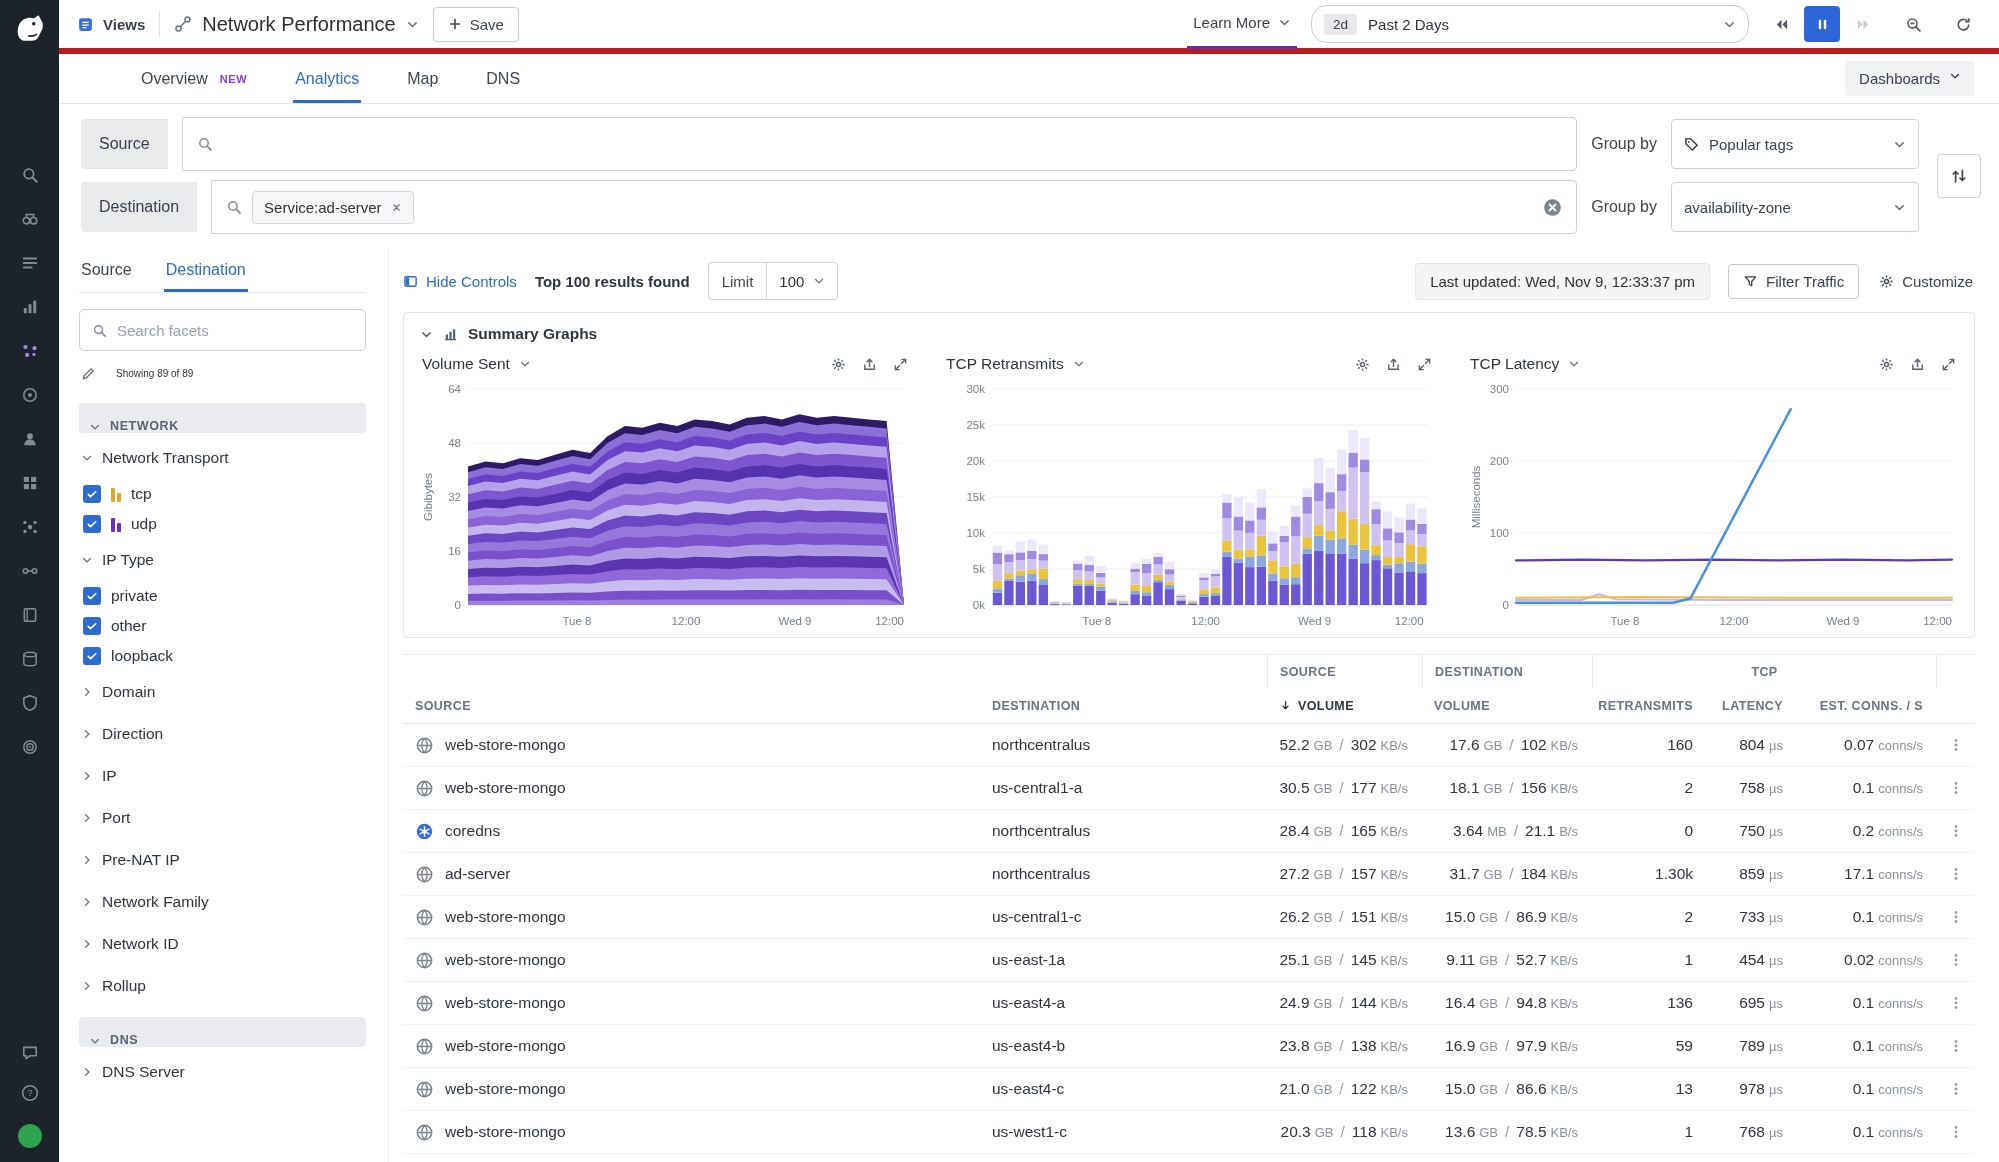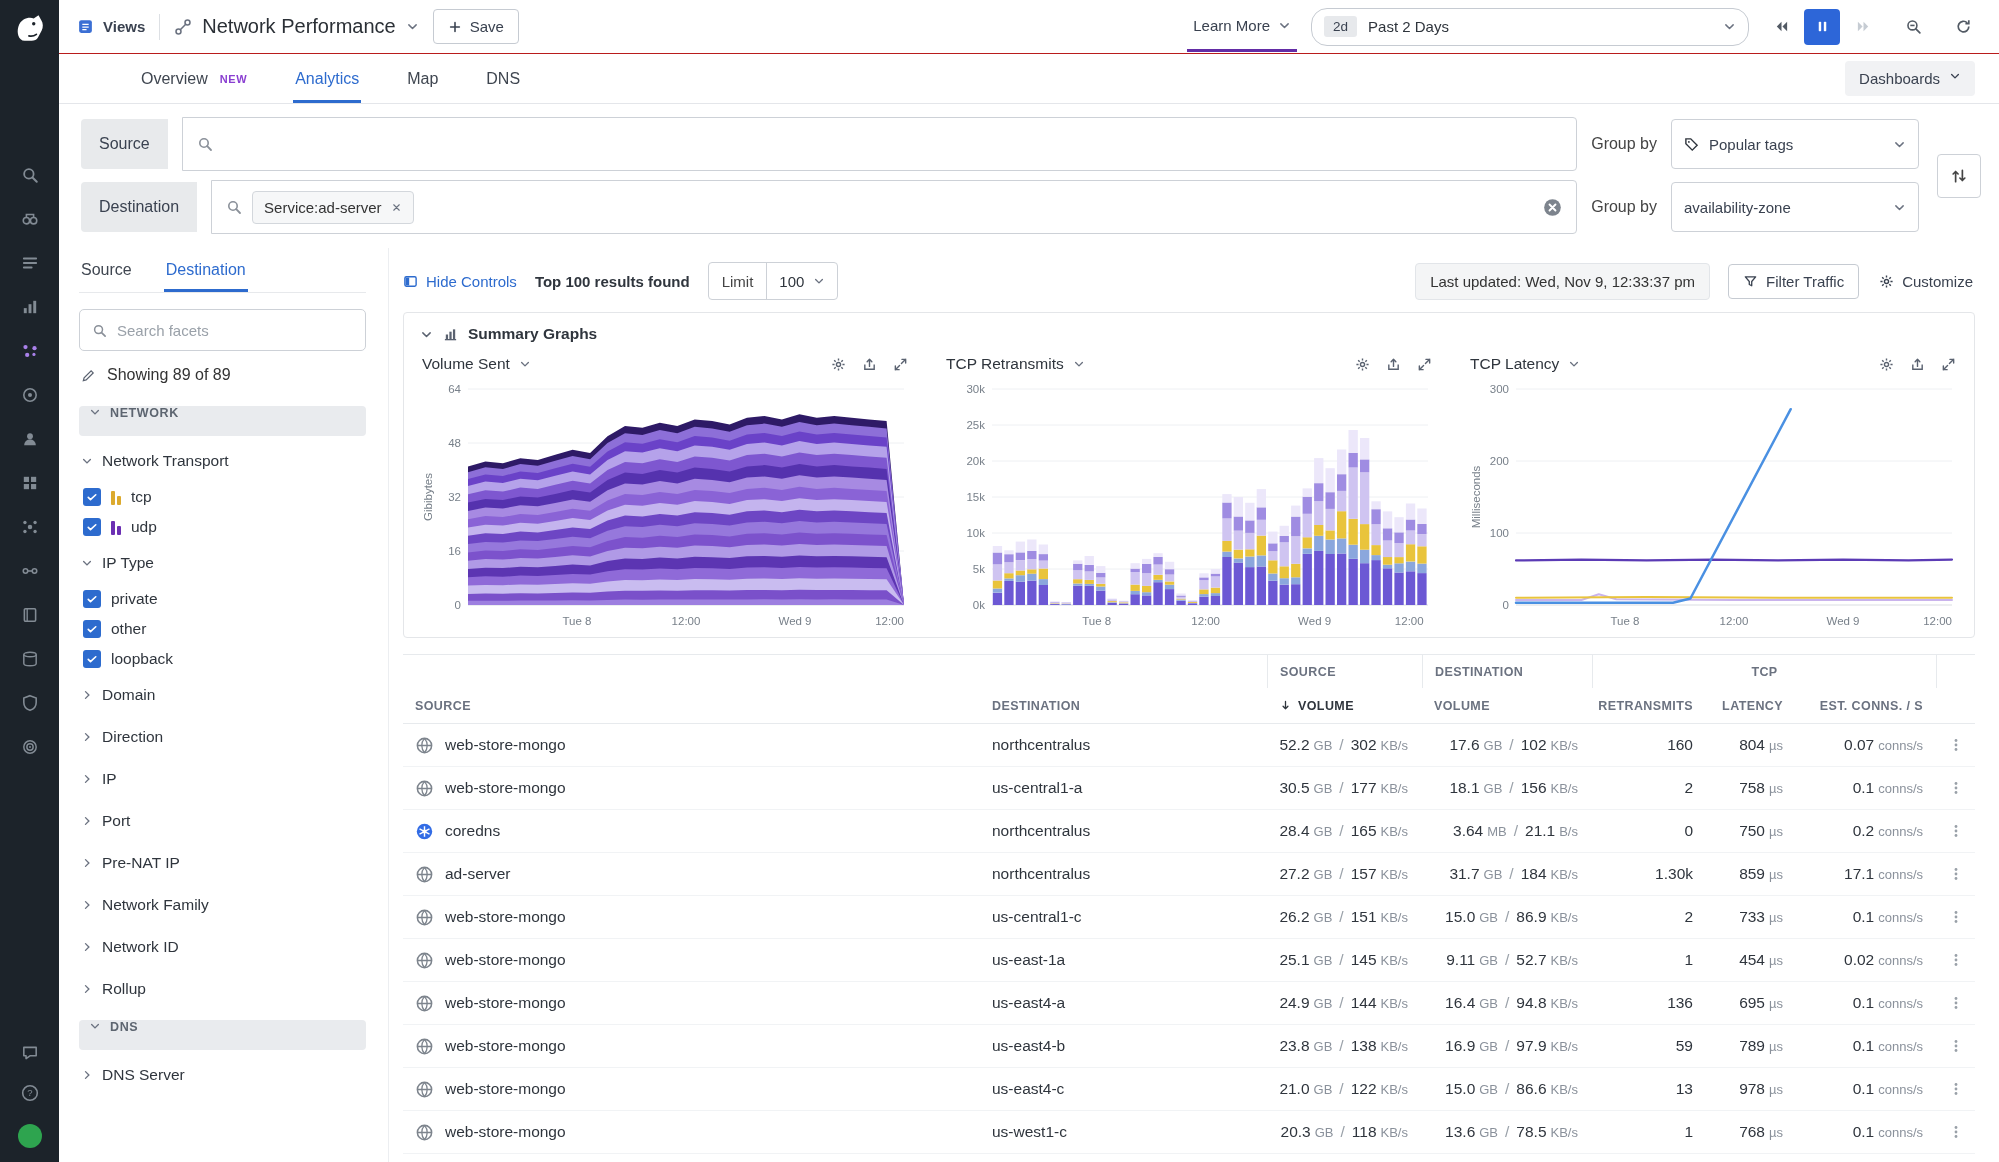--- a/index.html
+++ b/index.html
@@ -11,21 +11,21 @@
 
 .rail{width:59px;background:#1c232a;display:flex;flex-direction:column;align-items:center;flex-shrink:0;padding:10px 0 14px}
 .rail-logo{width:38px;height:38px;display:grid;place-items:center;cursor:pointer}
 .rail-icons{display:flex;flex-direction:column;gap:26px;margin-top:118px;align-items:center}
 .rail-ic{color:#828b94;cursor:pointer;display:grid;place-items:center}
 .rail-ic.active{color:#a981ea}
 .rail-bottom{margin-top:auto;display:flex;flex-direction:column;gap:22px;align-items:center}
 .avatar{width:24px;height:24px;border-radius:50%;background:#2ea44f;cursor:pointer}
 
 .main{flex:1;display:flex;flex-direction:column;min-width:0}
-.topbar{height:54px;display:flex;align-items:center;gap:14px;padding:0 18px;border-bottom:1px solid #b91c1c;flex-shrink:0}
+.topbar{height:54px;display:flex;align-items:center;gap:14px;padding:0 18px;border-bottom:6px solid #b91c1c;flex-shrink:0}
 .views{display:flex;align-items:center;gap:9px;font-weight:600;color:#3a4250;cursor:pointer}
 .vdiv{width:1px;height:26px;background:#dde0e4}
 .title-group{display:flex;align-items:center;gap:10px;cursor:pointer;color:#6b7280}
 .title{font-size:20px;color:#2b3036}
 .btn{display:flex;align-items:center;gap:8px;border:1px solid #c6cbd2;border-radius:4px;padding:8px 14px;background:#fff;color:#3a4250;cursor:pointer}
 .spacer{flex:1}
 .learn-more{display:flex;align-items:center;gap:8px;padding:15px 6px;border-bottom:3px solid #632ca6;cursor:pointer;color:#3a4250}
 .time-select{border:1px solid #c6cbd2;border-radius:16px;height:38px;display:flex;align-items:center;gap:11px;padding:0 12px;width:438px;cursor:pointer;color:#6b7280}
 .time-select .lbl{color:#2f353d}
 .chip{background:#e7e9ec;border-radius:3px;padding:3px 9px;font-size:13.5px;color:#3a4250}
@@ -55,22 +55,22 @@
 .sortbox{position:absolute;right:18px;top:50%;transform:translateY(-50%);width:44px;height:44px;border:1px solid #cdd1d7;border-radius:4px;display:grid;place-items:center;color:#444;cursor:pointer}
 
 .body{flex:1;display:flex;min-height:0}
 .facets{width:330px;flex-shrink:0;padding:0 22px 0 20px;border-right:1px solid #eceef1;overflow:hidden}
 .facet-tabs{display:flex;gap:30px;border-bottom:1px solid #e7e9ec}
 .facet-tab{padding:13px 2px;font-size:16px;color:#3f4650;cursor:pointer}
 .facet-tab.active{color:#2d6bce;box-shadow:inset 0 -3px 0 #2d6bce}
 .facet-search{margin:16px 0 8px;height:42px;border:1px solid #cdd1d7;border-radius:5px;display:flex;align-items:center;gap:10px;padding:0 12px;color:#8a9099}
 .facet-search input{flex:1;border:none;outline:none;font-size:15px;color:#333}
 .facet-search input::placeholder{color:#9aa1a9}
-.showing{display:flex;gap:11px;align-items:center;color:#333;padding:7px 2px 12px;font-size:16px}
-.fsection{background:#e9ebee;border-radius:4px;height:30px;display:flex;align-items:flex-start;gap:9px;padding:0 10px;color:#5d6570;font-size:12.5px;font-weight:700;letter-spacing:.6px;margin:10px 0 4px;cursor:pointer}
+.showing{display:flex;gap:20px;align-items:center;color:#333;padding:7px 2px 12px;font-size:10px}
+.fsection{background:#e9ebee;border-radius:4px;height:30px;display:flex;align-items:flex-end;gap:9px;padding:0 10px;color:#5d6570;font-size:12.5px;font-weight:700;letter-spacing:.6px;margin:10px 0 4px;cursor:pointer}
 .fchev{color:#6b7280;display:grid;place-items:center}
 .fgroup-h{display:flex;gap:9px;align-items:center;padding:12px 2px;font-size:15.5px;color:#2f353d;cursor:pointer}
 .fitem{display:flex;align-items:center;gap:10px;padding:6px 2px 6px 4px;font-size:15.5px;color:#2f353d;cursor:pointer}
 .checkbox{width:18px;height:18px;background:#2d6bce;border-radius:3px;color:#fff;display:grid;place-items:center;flex-shrink:0}
 .cbar{display:flex;align-items:flex-end;gap:2px;height:16px}
 .cbar i{display:block;width:4px;border-radius:1px}
 
 .content{flex:1;min-width:0;padding:0 24px 0 14px;overflow:hidden}
 .controls-row{display:flex;align-items:center;gap:18px;padding:14px 0 12px}
 .link{color:#2d6bce;display:flex;align-items:center;gap:8px;cursor:pointer}

